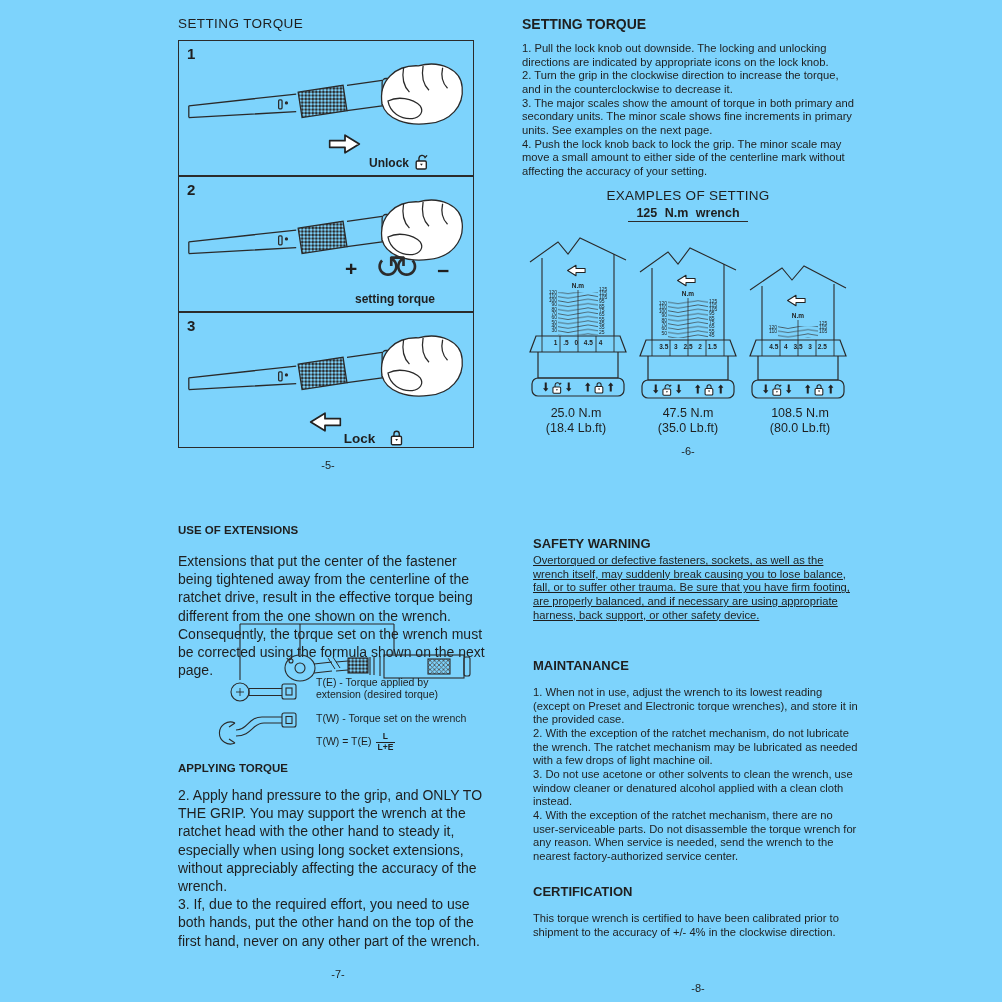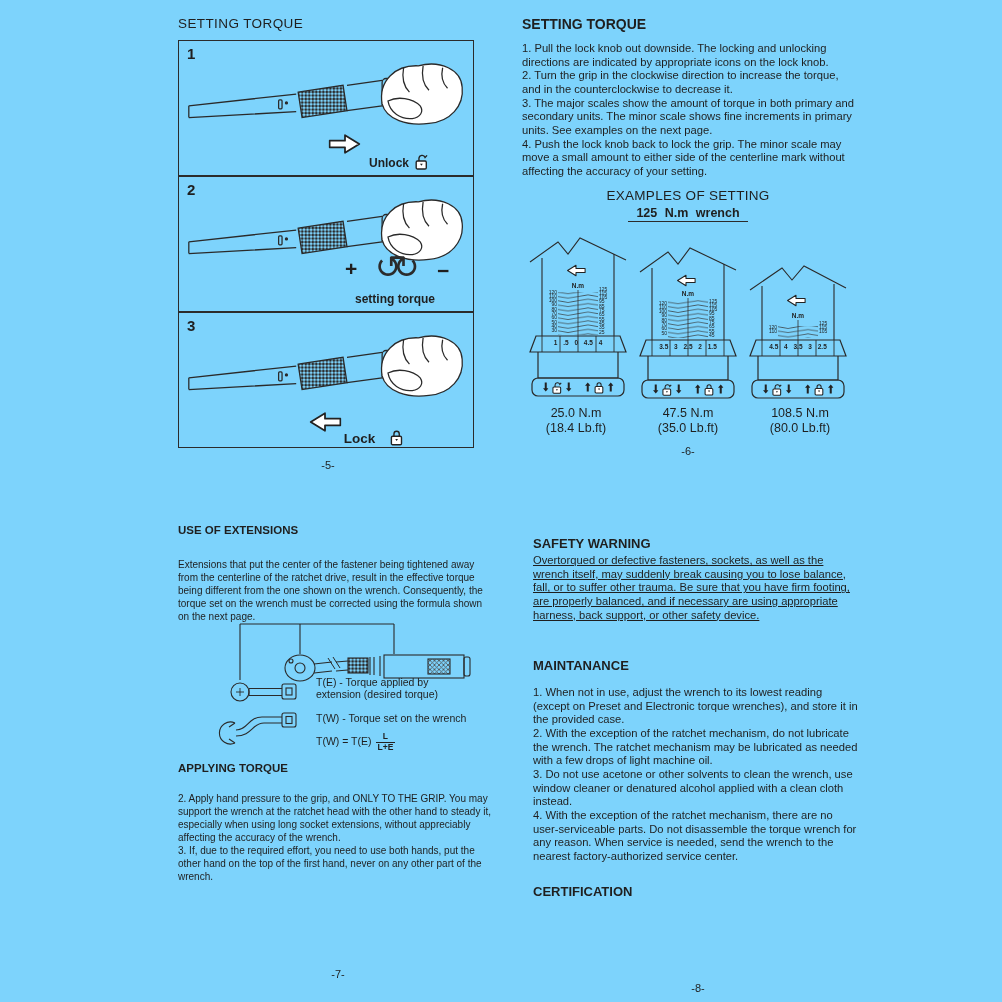--- a/index.html
+++ b/index.html
@@ -10,21 +10,21 @@
   #p6{left:522px;top:16px;width:332px;}
   #p7{left:178px;top:524px;width:320px;height:462px;}
   #p8{left:522px;top:536px;width:330px;height:462px;}
 
   .h-reg{font-size:13.5px;font-weight:500;letter-spacing:.4px;}
   .h-bold{font-size:14px;font-weight:700;}
   .h-med{font-size:13px;font-weight:700;}
   .h-sm{font-size:11.5px;font-weight:700;}
   .body-md{font-size:11.2px;line-height:1.22;}
   .body-md p{margin:0;}
-  .body-sm{font-size:10px;line-height:1.3;margin-top:6px;}
+  .body-sm{font-size:14px;line-height:1.3;}
   .body-sm p{margin:0;}
   .pagenum{text-align:center;font-size:11px;}
 
   
   #p5 .stepbox{margin-top:9px;width:296px;height:408px;border:1.6px solid #2b2b2b;
                display:flex;flex-direction:column;box-sizing:border-box;}
   .panel{position:relative;flex:1;border-bottom:2px solid #2b2b2b;}
   .panel:last-child{border-bottom:none;}
   .step-num{position:absolute;left:8px;top:4px;font-size:15px;font-weight:700;}
   .panel .wrench-art{position:absolute;left:2px;top:14px;}
@@ -391,17 +391,18 @@
 
     <div class="mt h-med">MAINTANANCE</div>
     <div class="mitems body-md">
       <p>1. When not in use, adjust the wrench to its lowest reading (except on Preset and Electronic torque wrenches), and store it in the provided case.</p>
       <p>2. With the exception of the ratchet mechanism, do not lubricate the wrench. The ratchet mechanism may be lubricated as needed with a few drops of light machine oil.</p>
       <p>3. Do not use acetone or other solvents to clean the wrench, use window cleaner or denatured alcohol applied with a clean cloth instead.</p>
       <p>4. With the exception of the ratchet mechanism, there are no user-serviceable parts. Do not disassemble the torque wrench for any reason. When service is needed, send the wrench to the nearest factory-authorized service center.</p>
     </div>
 
     <div class="ct h-med">CERTIFICATION</div>
+    <div class="cbody body-md">This torque wrench is certified to have been calibrated prior to shipment to the accuracy of +/- 4% in the clockwise direction.</div>
 
     <div class="pagenum">-8-</div>
   </div>
 
 </div>
 
 </body></html>

